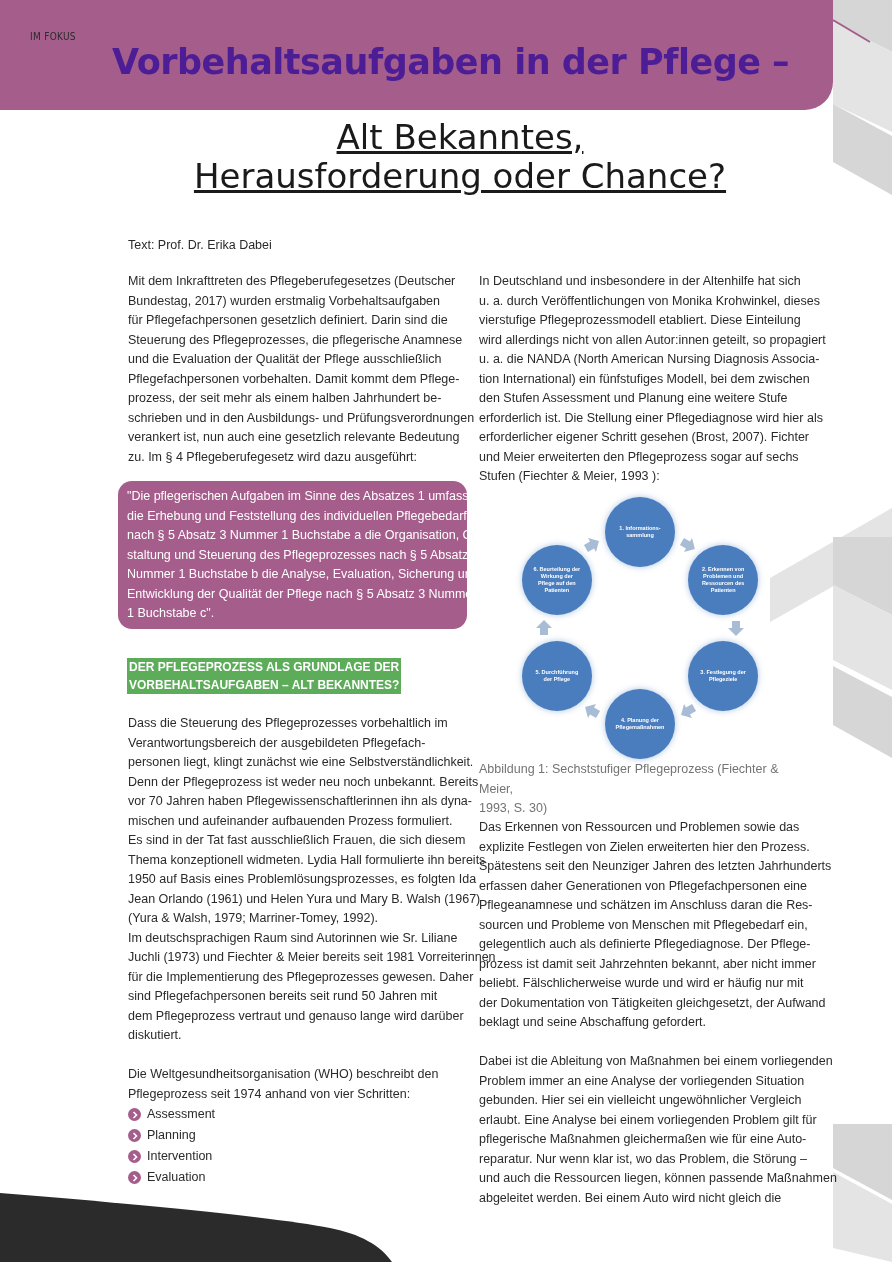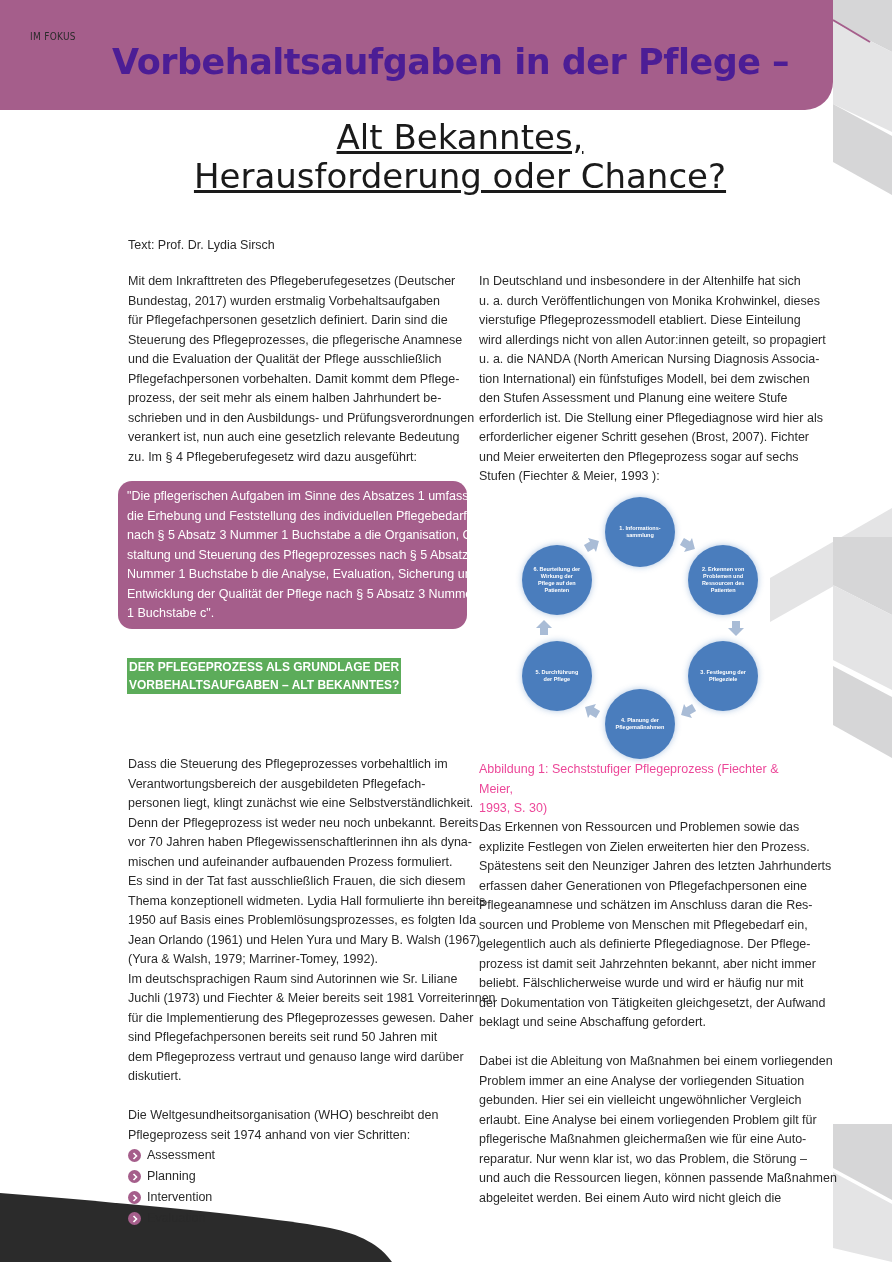--- a/index.html
+++ b/index.html
@@ -63,21 +63,21 @@
     }
     .diagram .node {
       position: absolute; width: 88px; height: 88px; border-radius: 50%;
       background: #4a7dbd; box-shadow: 0 0 6px rgba(74,125,189,0.45);
       display: flex; align-items: center; justify-content: center; text-align: center;
       color: #ffffff; font-size: 5.5px; font-weight: bold; line-height: 7px; padding: 10px; box-sizing: border-box;
     }
     .diagram .arrow { position: absolute; width: 22px; height: 22px; }
     .caption {
       position: absolute; left: 479px; top: 760px; width: 330px;
-      font-size: 12.5px; line-height: 19.5px; color: #ec4899;
+      font-size: 12.5px; line-height: 19.5px; color: #737373;
     }
     .footer {
       position: absolute; left: 27px; top: 1263px; font-size: 10px; color: #ffffff;
       font-family: Liberation Serif, serif;
     }
     .footer b { font-weight: bold; }
   </style>
 </head>
 <body>
 
@@ -100,21 +100,21 @@
 </svg>
 
 <div class="header-band"></div>
 <div class="kicker">IM FOKUS</div>
 <div class="title-main">Vorbehaltsaufgaben in der Pflege –</div>
 <div class="title-sub">
   <div>Alt Bekanntes,</div>
   <div>Herausforderung oder Chance?</div>
 </div>
 
-<div class="author">Text: Prof. Dr. Lydia Sirsch</div>
+<div class="author">Text: Prof. Dr. Erika Dabei</div>
 
 <div class="col col-left">
   <div class="para" id="left-intro">
       <div>Mit dem Inkrafttreten des Pflegeberufegesetzes (Deutscher</div>
       <div>Bundestag, 2017) wurden erstmalig Vorbehaltsaufgaben</div>
       <div>für Pflegefachpersonen gesetzlich definiert. Darin sind die</div>
       <div>Steuerung des Pflegeprozesses, die pflegerische Anamnese</div>
       <div>und die Evaluation der Qualität der Pflege ausschließlich</div>
       <div>Pflegefachpersonen vorbehalten. Damit kommt dem Pflege-</div>
       <div>prozess, der seit mehr als einem halben Jahrhundert be-</div>
@@ -132,21 +132,21 @@
     <div>Nummer 1 Buchstabe b die Analyse, Evaluation, Sicherung und</div>
     <div>Entwicklung der Qualität der Pflege nach § 5 Absatz 3 Nummer</div>
     <div>1 Buchstabe c".</div>
   </div>
 
 <div class="section-heading">
   <span>DER PFLEGEPROZESS ALS GRUNDLAGE DER</span><br>
   <span>VORBEHALTSAUFGABEN – ALT BEKANNTES?</span>
 </div>
 
-<div class="col" style="left:128px; top:714px; width:340px;margin-top:41px;">
+<div class="col" style="left:128px; top:714px; width:340px;">
   <div class="para" id="left-section">
       <div>Dass die Steuerung des Pflegeprozesses vorbehaltlich im</div>
       <div>Verantwortungsbereich der ausgebildeten Pflegefach-</div>
       <div>personen liegt, klingt zunächst wie eine Selbstverständlichkeit.</div>
       <div>Denn der Pflegeprozess ist weder neu noch unbekannt. Bereits</div>
       <div>vor 70 Jahren haben Pflegewissenschaftlerinnen ihn als dyna-</div>
       <div>mischen und aufeinander aufbauenden Prozess formuliert.</div>
       <div>Es sind in der Tat fast ausschließlich Frauen, die sich diesem</div>
       <div>Thema konzeptionell widmeten. Lydia Hall formulierte ihn bereits</div>
       <div>1950 auf Basis eines Problemlösungsprozesses, es folgten Ida</div>

